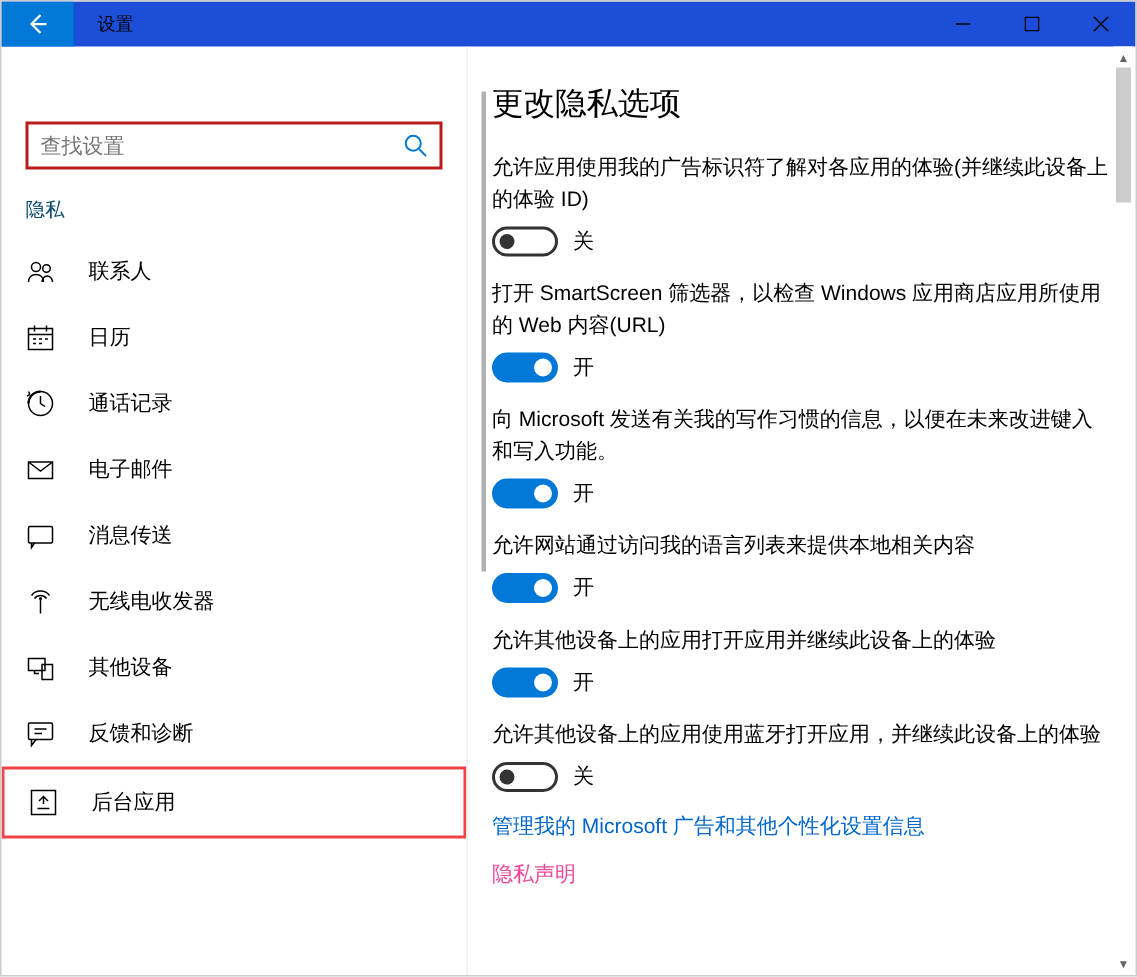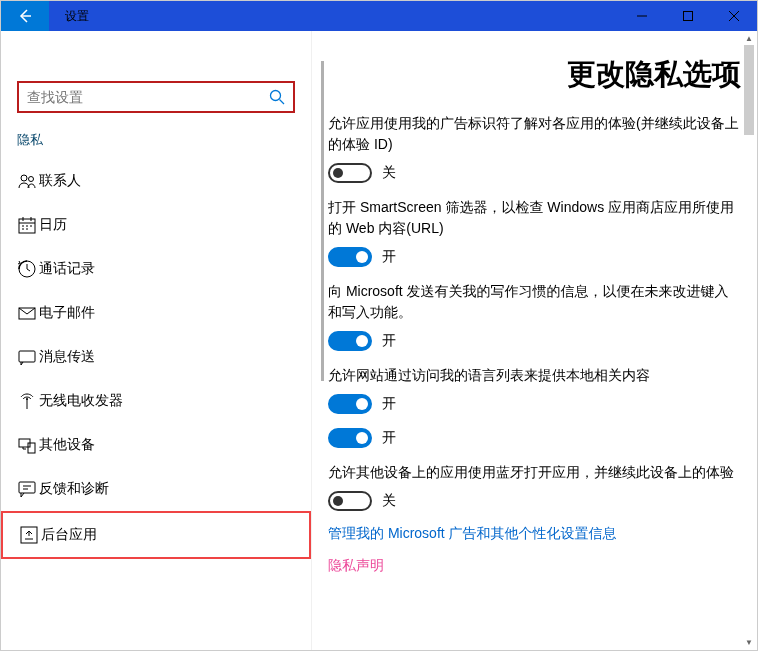--- a/index.html
+++ b/index.html
@@ -18,27 +18,27 @@
     
     .sidebar { width: 310px; padding: 16px 0 0 0; display: flex; flex-direction: column; }
     .home-row { display: flex; align-items: center; padding: 8px 16px; gap: 18px; }
     .home-icon { width: 20px; height: 20px; }
     .search-wrap { padding: 10px 16px 18px 16px; }
     .search-box { width: 100%; height: 32px; border: 2px solid #b91c1c; display: flex; align-items: center; padding: 0 8px; }
     .search-input { flex: 1; border: none; outline: none; font-size: 14px; color: #666; }
     .search-icon { width: 16px; height: 16px; color: #0078d7; }
     .category-label { padding: 0 16px 10px 16px; font-size: 13px; color: #0c4a6e; }
     .nav-list { flex: 1; overflow-y: auto; }
-    .nav-item { display: flex; align-items: center; padding: 12px 16px; gap: 2px; cursor: pointer; font-size: 14px; }
+    .nav-item { display: flex; align-items: center; padding: 12px 16px; gap: 22px; cursor: pointer; font-size: 14px; }
     .nav-item.highlighted { border: 2px solid #ef4444; }
     .nav-icon { width: 20px; height: 20px; display: flex; align-items: center; justify-content: center; }
     
     
     .main { flex: 1; padding: 24px 16px 16px 16px; overflow-y: auto; position: relative; border-left: 1px solid #f0f0f0; }
-    .page-title { font-size: 29px; font-weight: 700; margin-bottom: 18px; text-align: right; }
+    .page-title { font-size: 21px; font-weight: 400; margin-bottom: 18px; }
     .setting { margin-bottom: 14px; }
     .setting-desc { font-size: 14px; line-height: 1.5; margin-bottom: 8px; color: #000; }
     .toggle-row { display: flex; align-items: center; gap: 10px; }
     .toggle { width: 44px; height: 20px; border-radius: 10px; position: relative; cursor: pointer; }
     .toggle.off { background: #fff; border: 2px solid #333; }
     .toggle.off::after { content: ""; position: absolute; left: 3px; top: 3px; width: 10px; height: 10px; background: #333; border-radius: 50%; }
     .toggle.on { background: #0078d7; border: 2px solid #0078d7; }
     .toggle.on::after { content: ""; position: absolute; right: 2px; top: 2px; width: 12px; height: 12px; background: #fff; border-radius: 50%; }
     .toggle-label { font-size: 14px; }
     .link { color: #0066cc; font-size: 14px; cursor: pointer; display: block; margin-top: 14px; }
@@ -217,20 +217,21 @@
           </div>
         </div>
         <div class="setting">
           <div class="setting-desc">允许网站通过访问我的语言列表来提供本地相关内容</div>
           <div class="toggle-row">
             <div class="toggle on"></div>
             <span class="toggle-label">开</span>
           </div>
         </div>
         <div class="setting">
+          <div class="setting-desc">允许其他设备上的应用打开应用并继续此设备上的体验</div>
           <div class="toggle-row">
             <div class="toggle on"></div>
             <span class="toggle-label">开</span>
           </div>
         </div>
         <div class="setting">
           <div class="setting-desc">允许其他设备上的应用使用蓝牙打开应用，并继续此设备上的体验</div>
           <div class="toggle-row">
             <div class="toggle off"></div>
             <span class="toggle-label">关</span>

